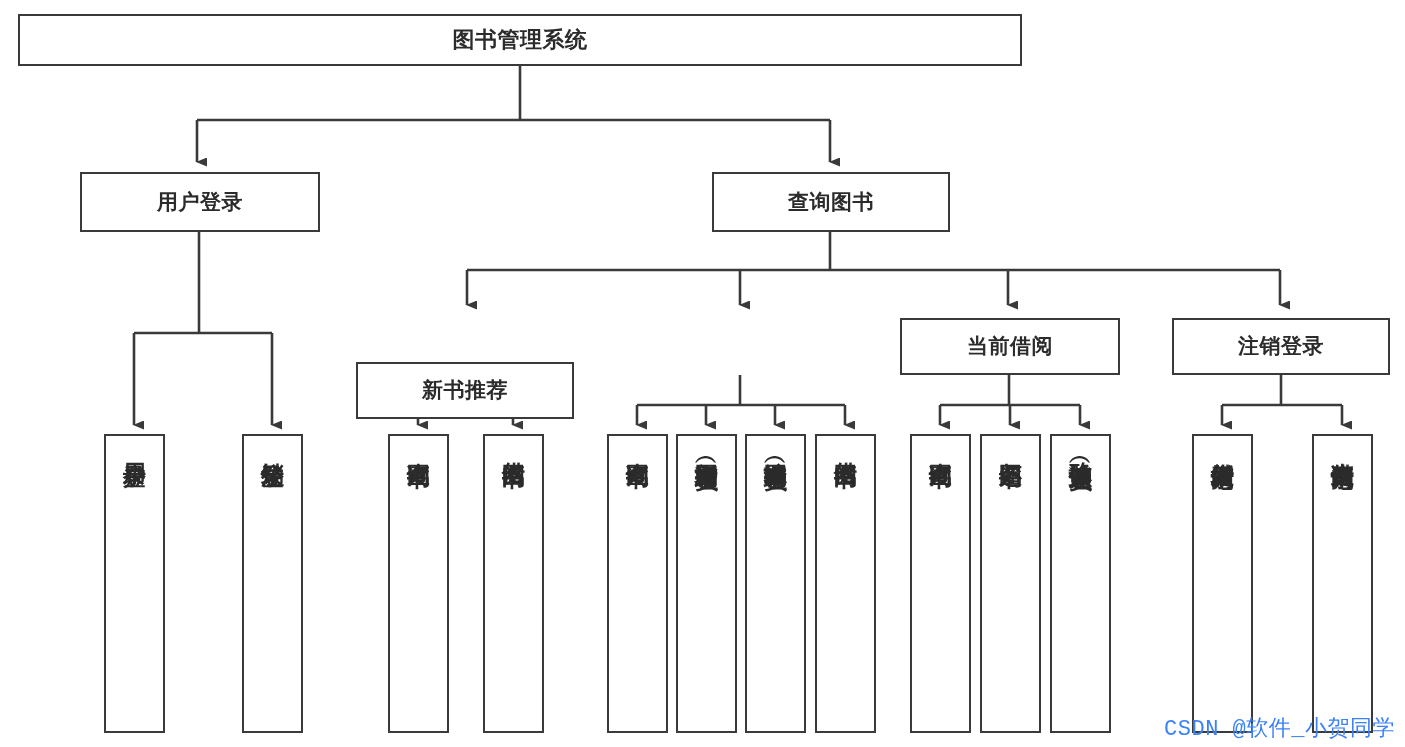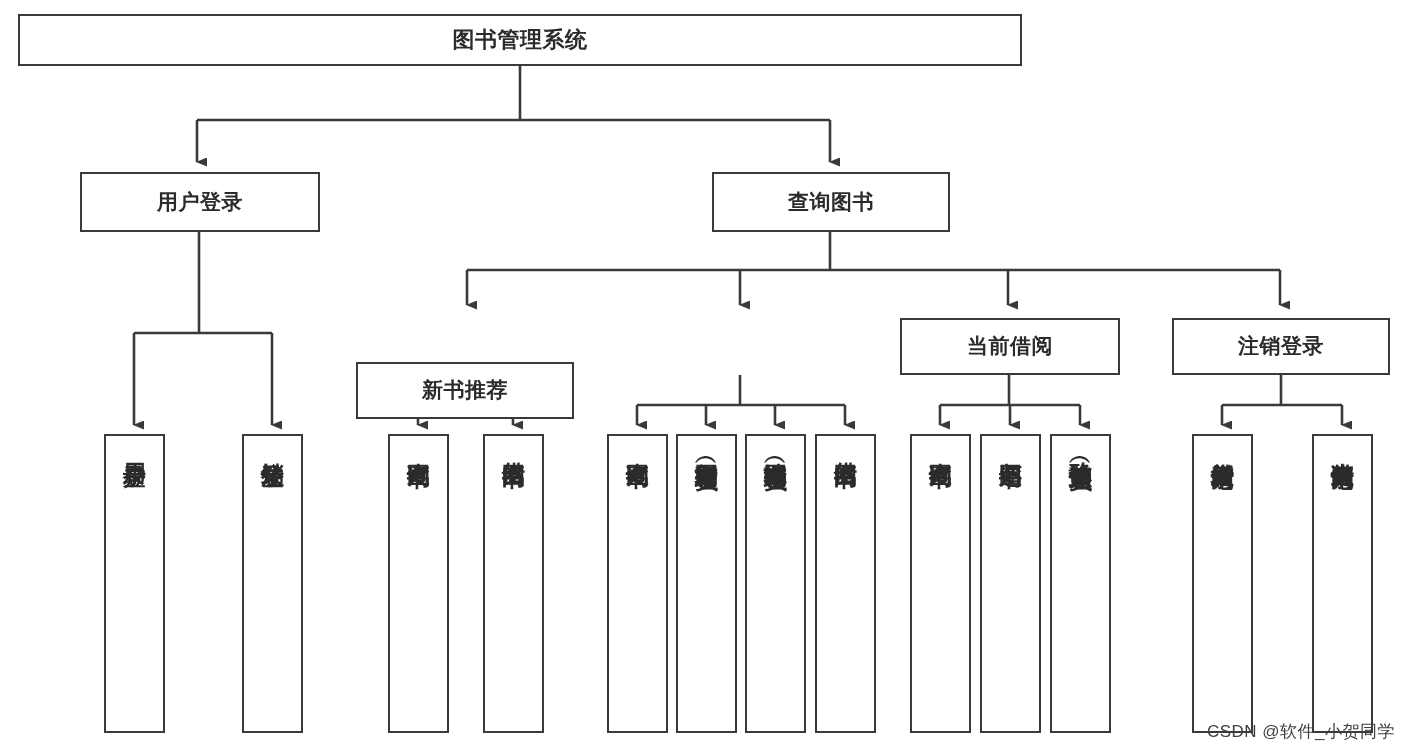--- a/index.html
+++ b/index.html
@@ -57,25 +57,25 @@
     writing-mode: vertical-rl;
     text-orientation: upright;
     font-size: 23px;
     letter-spacing: 1px;
     white-space: nowrap;
   }
   .watermark {
     position: absolute;
     right: 10px;
     bottom: 4px;
-    font-size: 17px;
-    color: #404040;
+    font-size: 22px;
+    color: #3b82f6;
     letter-spacing: 0.5px;
     white-space: nowrap;
-    font-family: Liberation Sans, sans-serif;
+    font-family: Liberation Mono, monospace;
   }
 </style>
 </head>
 <body>
 
 <div id="canvas">
 
   <svg id="edges" viewBox="0 0 1405 747" xmlns="http://www.w3.org/2000/svg">
     <defs>
       <marker id="arw" markerWidth="9" markerHeight="11" refX="4.5" refY="10" orient="auto" markerUnits="userSpaceOnUse">

